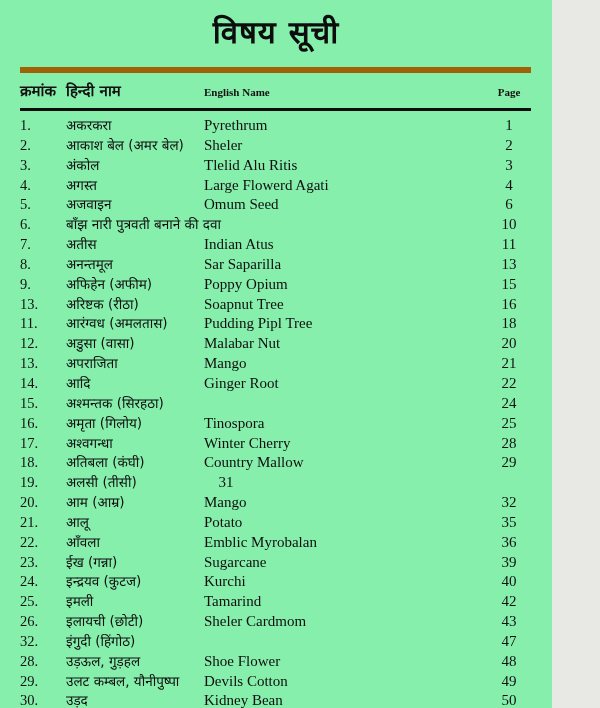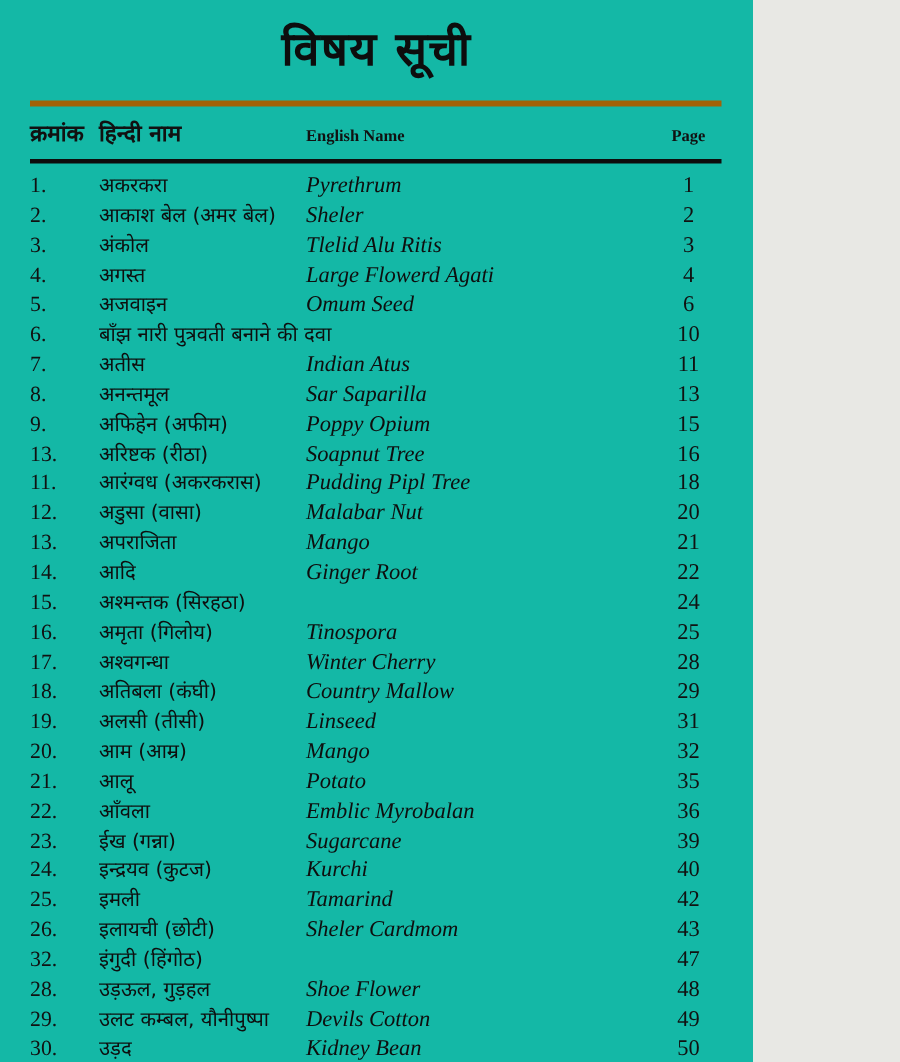--- a/index.html
+++ b/index.html
@@ -1,22 +1,22 @@
 <!DOCTYPE html>
 <html><head>
 <meta charset="utf-8">
 <style>
   * { margin: 0; padding: 0; box-sizing: border-box; }
   html, body { background: #e8e8e4; }
   body { width: 600px; font-family: "Liberation Serif", serif; }
 
   .page {
-    width: 502px;
+    width: 552px;
     height: 708px;
-    background: #14b8a6;
+    background: #86efac;
     color: #111;
     overflow: hidden;
     position: relative;
   }
 
   .title {
     padding-top: 10px;
     text-align: center;
     font-size: 31px;
     font-weight: 700;
@@ -24,21 +24,21 @@
     font-family: "DejaVu Sans", sans-serif;
     color: #0d0d0d;
   }
 
   .table {
     margin: 0 21px 0 20px;
   }
 
   .thead {
     margin-top: 15px;
-    border-top: 4px solid #a16207;
+    border-top: 6px solid #a16207;
     border-bottom: 3px solid #0d0d0d;
     display: flex;
     align-items: baseline;
     padding: 7px 0 8px 0;
     font-weight: 700;
   }
 
   .thead .col-serial,
   .thead .col-hindi {
     font-family: "DejaVu Sans", sans-serif;
@@ -69,21 +69,20 @@
   }
   .row .col-hindi {
     font-family: "DejaVu Sans", sans-serif;
     font-size: 13.5px;
     color: #0e0e0e;
   }
   .row .col-english {
     font-family: "Liberation Serif", serif;
     font-size: 15px;
     color: #0e0e0e;
-    font-style: italic;
   }
   .row .col-page {
     font-family: "Liberation Serif", serif;
     font-size: 15px;
   }
 </style>
 </head>
 <body>
 
 <div class="page">
@@ -165,21 +164,21 @@
 
   <div class="row">
     <span class="col-serial">13.</span>
     <span class="col-hindi">अरिष्टक (रीठा)</span>
     <span class="col-english">Soapnut Tree</span>
     <span class="col-page">16</span>
   </div>
 
   <div class="row">
     <span class="col-serial">11.</span>
-    <span class="col-hindi">आरंग्वध (अकरकरास)</span>
+    <span class="col-hindi">आरंग्वध (अमलतास)</span>
     <span class="col-english">Pudding Pipl Tree</span>
     <span class="col-page">18</span>
   </div>
 
   <div class="row">
     <span class="col-serial">12.</span>
     <span class="col-hindi">अडुसा (वासा)</span>
     <span class="col-english">Malabar Nut</span>
     <span class="col-page">20</span>
   </div>
@@ -222,21 +221,20 @@
   <div class="row">
     <span class="col-serial">18.</span>
     <span class="col-hindi">अतिबला (कंघी)</span>
     <span class="col-english">Country Mallow</span>
     <span class="col-page">29</span>
   </div>
 
   <div class="row">
     <span class="col-serial">19.</span>
     <span class="col-hindi">अलसी (तीसी)</span>
-    <span class="col-english">Linseed</span>
     <span class="col-page">31</span>
   </div>
 
   <div class="row">
     <span class="col-serial">20.</span>
     <span class="col-hindi">आम (आम्र)</span>
     <span class="col-english">Mango</span>
     <span class="col-page">32</span>
   </div>
 

